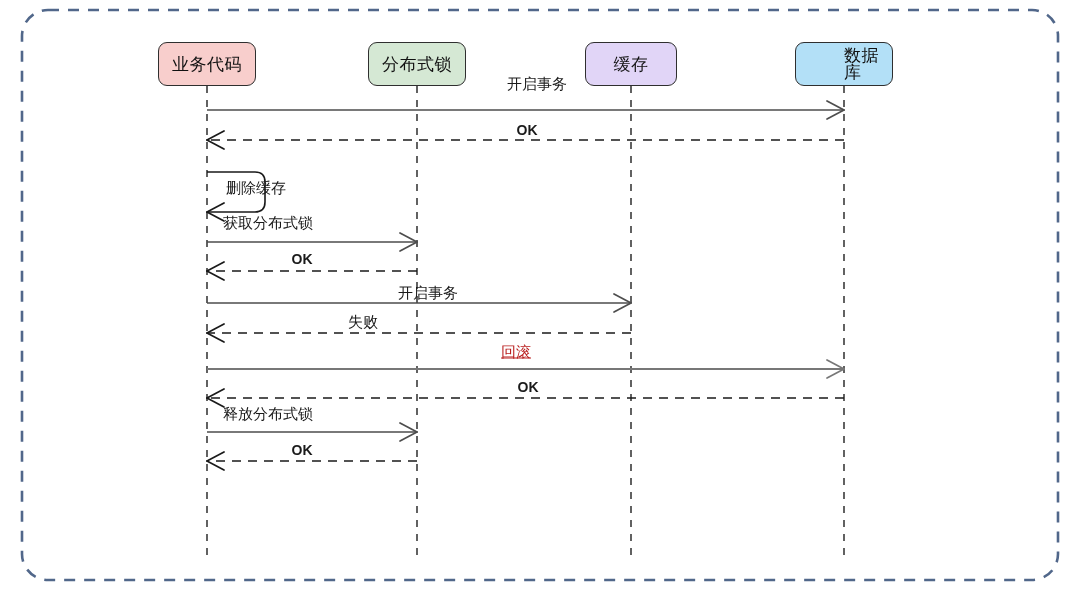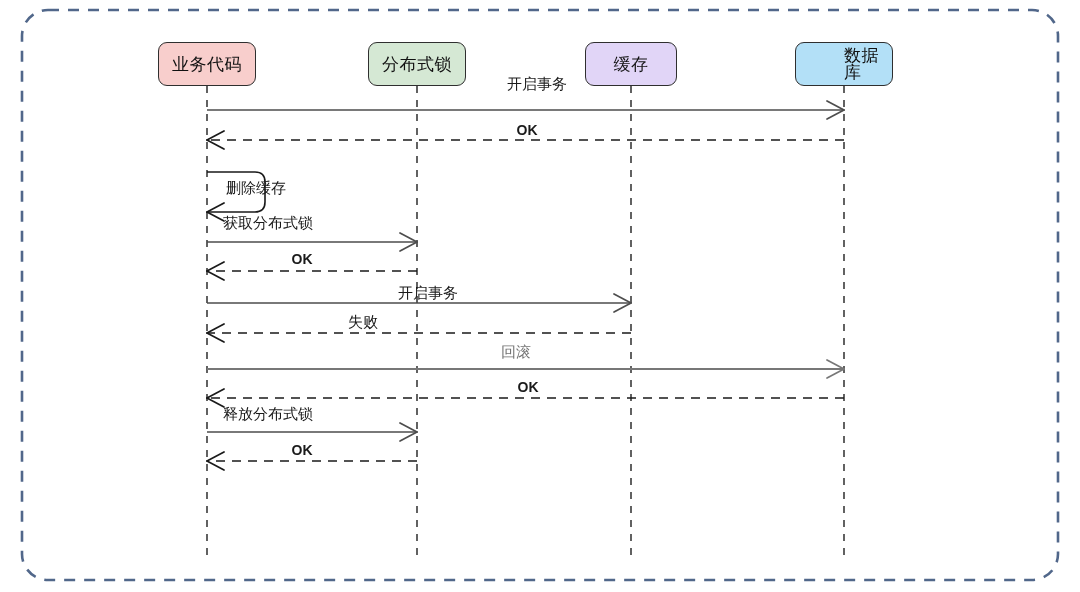--- a/index.html
+++ b/index.html
@@ -51,21 +51,22 @@
     font-family: "DejaVu Sans", "Liberation Sans", sans-serif;
     line-height: 1;
   }
   .msg-label.mono {
     font-family: Liberation Sans, sans-serif;
     font-size: 14px;
     font-weight: bold;
     letter-spacing: 0px;
   }
   .msg-label.accent {
-    color: #737373;
+    color: #b91c1c;
+    text-decoration: underline;
   }
 </style>
 </head>
 <body>
 
 <div id="canvas">
 
   <svg class="diag-svg" id="diag-svg" viewBox="0 0 1080 592" xmlns="http://www.w3.org/2000/svg">
       <rect x="22" y="10" width="1036" height="570" rx="26" ry="26" fill="none" stroke="#51678a" stroke-width="2.6" stroke-dasharray="11,9" stroke-linecap="butt"></rect>
       <line x1="207" y1="86" x2="207" y2="562" stroke="#3b3b3b" stroke-width="1.6" stroke-dasharray="7,7"></line>

